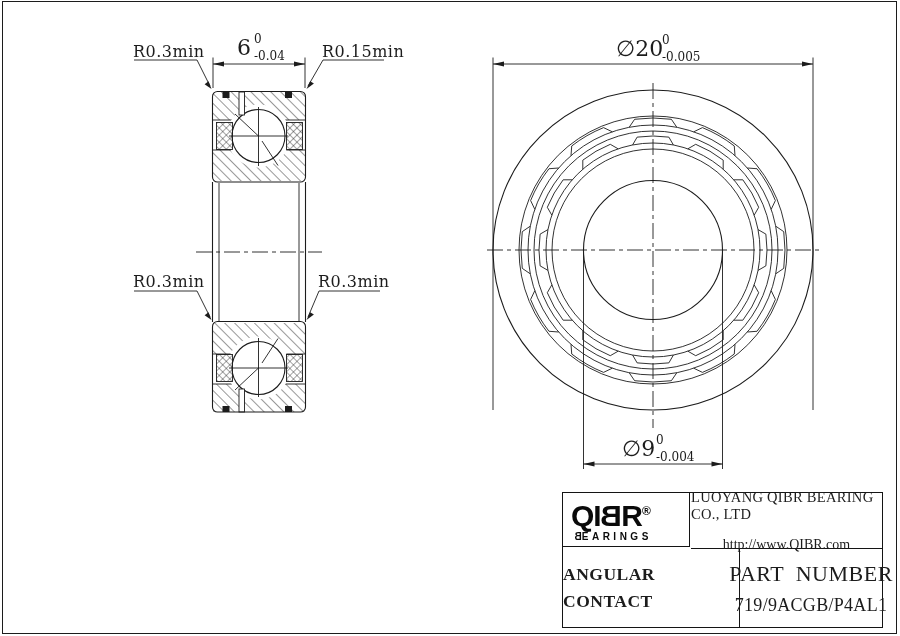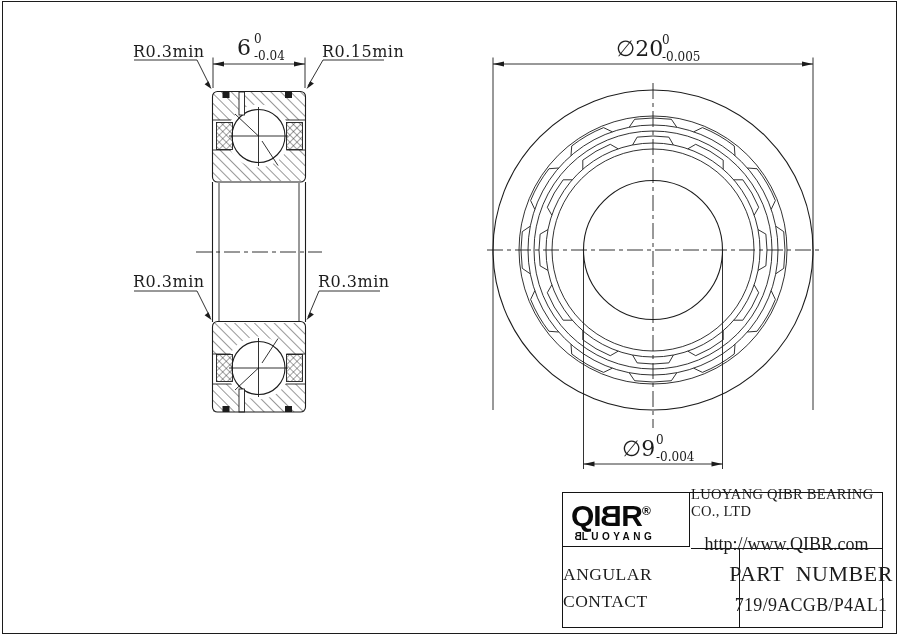--- a/index.html
+++ b/index.html
@@ -24,22 +24,22 @@
   .tb-co{left:128px;top:0;right:0;height:55px;border-bottom:1.4px solid #141414;gap:11px;}
   .tb-prod{left:0;top:56px;width:176px;bottom:0;border-right:1.4px solid #141414;}
   .tb-part{left:177px;top:56px;right:0;bottom:0;}
   .logo-main{font-family:"Liberation Sans",sans-serif;font-weight:bold;font-size:30px;
              letter-spacing:-1px;line-height:28px;color:#0a0a0a;}
   .logo-reg{font-size:12px;vertical-align:super;letter-spacing:0;}
   .logo-sub{font-family:"Liberation Sans",sans-serif;font-weight:bold;font-size:10px;
             letter-spacing:3.5px;color:#0a0a0a;margin-top:1px;}
   .mirror{display:inline-block;transform:scaleX(-1);}
   .co-line1{font-size:14.5px;letter-spacing:0.3px;}
-  .co-line2{font-size:18px;margin-top:3px;}
-  .prod-line{font-size:17.5px;line-height:27px;letter-spacing:0.5px;}
+  .co-line2{font-size:14px;margin-top:3px;}
+  .prod-line{font-size:17.5px;line-height:27px;letter-spacing:0.5px;font-weight:bold;}
   .part-label{font-size:22px;white-space:pre;letter-spacing:0.5px;}
   .part-num{font-size:18px;margin-top:8px;letter-spacing:0.3px;}
 </style>
 </head>
 <body>
 
 <div id="sheet">
   <div id="border-frame"></div>
 
   <svg width="900" height="636" viewBox="0 0 900 636">
@@ -191,21 +191,21 @@
         <text class="dim-sm" x="656" y="444">0</text>
         <text class="dim-sm" x="656" y="461">-0.004</text>
       </g>
     </g>
   </svg>
 
   
   <div class="tb">
     <div class="tb-cell tb-logo">
       <div class="logo-main"><span>QI</span><span class="mirror">B</span><span>R</span><span class="logo-reg">®</span></div>
-      <div class="logo-sub"><span class="mirror">B</span><span>LUOYANG</span></div>
+      <div class="logo-sub"><span class="mirror">B</span><span>EARINGS</span></div>
     </div>
     <div class="tb-cell tb-co">
       <div class="co-line1">LUOYANG QIBR BEARING CO., LTD</div>
       <div class="co-line2">http://www.QIBR.com</div>
     </div>
     <div class="tb-cell tb-prod">
       <div class="prod-line">ANGULAR CONTACT</div>
     </div>
     <div class="tb-cell tb-part">
       <div class="part-label">PART  NUMBER</div>

